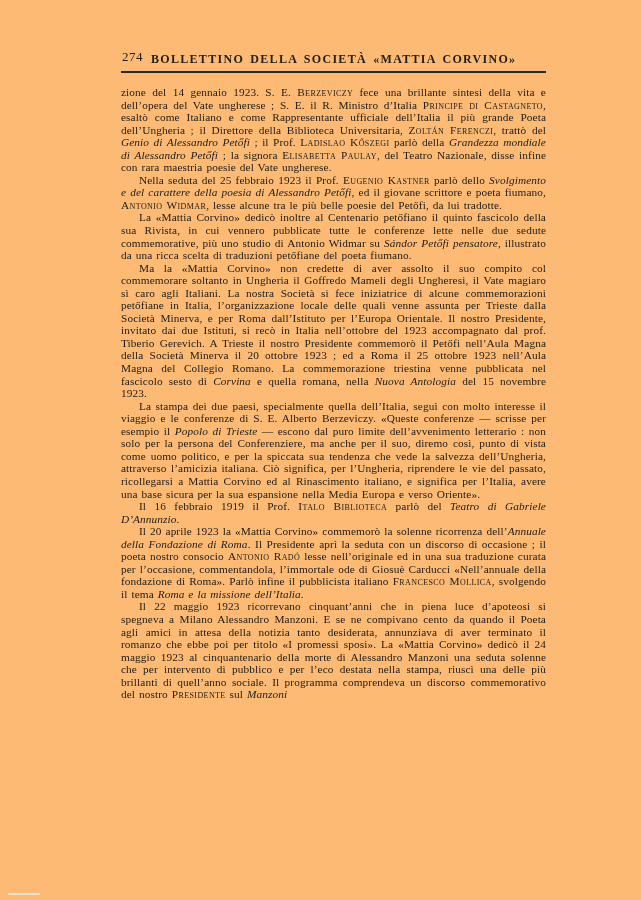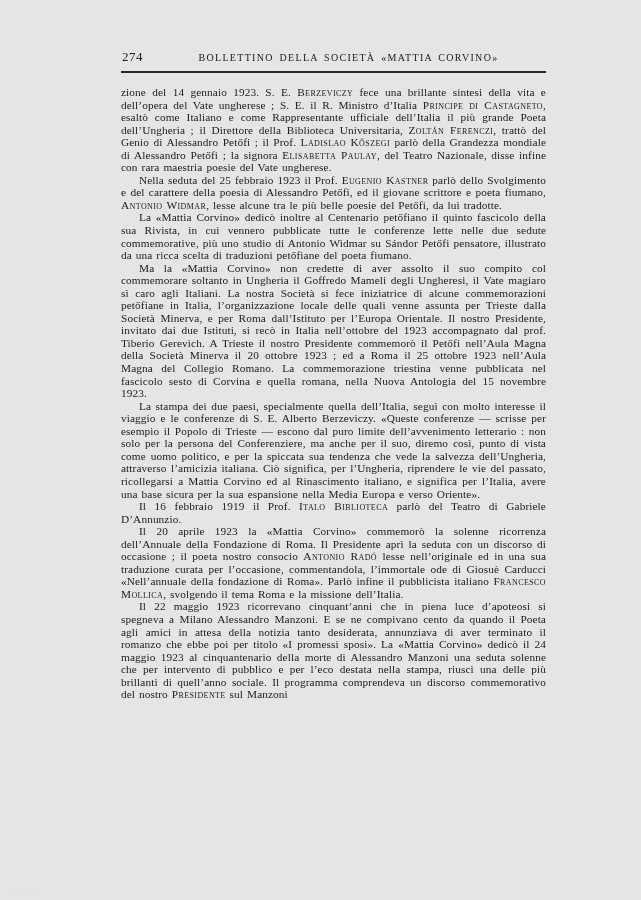--- a/index.html
+++ b/index.html
@@ -5,21 +5,21 @@
 <style>
   html, body {
     margin: 0;
     padding: 0;
     background: #ffffff;
   }
   .scan-page {
     position: relative;
     width: 641px;
     height: 900px;
-    background: #e5e5e5;
+    background: #fdba74;
     overflow: hidden;
     font-family: "Liberation Serif", "DejaVu Serif", serif;
     color: #23201c;
   }
   .content {
     position: absolute;
     left: 121px;
     top: 49px;
     width: 425px;
   }
@@ -32,23 +32,22 @@
     left: 1px;
     top: 0;
     font-size: 13px;
     letter-spacing: 0.5px;
   }
   .journal-title {
     position: absolute;
     left: 30px;
     right: 0;
     top: 3px;
-    text-align: center;
-    font-size: 10px;
-    font-weight: normal;
+    font-size: 12px;
+    font-weight: bold;
     letter-spacing: 1.3px;
     word-spacing: 2px;
     white-space: nowrap;
   }
   .head-rule {
     height: 2px;
     background: #2b2723;
     margin-top: 5px;
   }
   .article-body {
@@ -64,20 +63,21 @@
     hyphens: auto;
   }
   .article-body p.para.indent {
     text-indent: 18px;
   }
   .sc {
     font-variant: small-caps;
     letter-spacing: 0.4px;
   }
   .it {
+    font-style: italic;
   }
   .scan-artifact {
     position: absolute;
     left: 8px;
     top: 893px;
     width: 32px;
     height: 2px;
     background: #e3e3e0;
     border-radius: 1px;
   }

